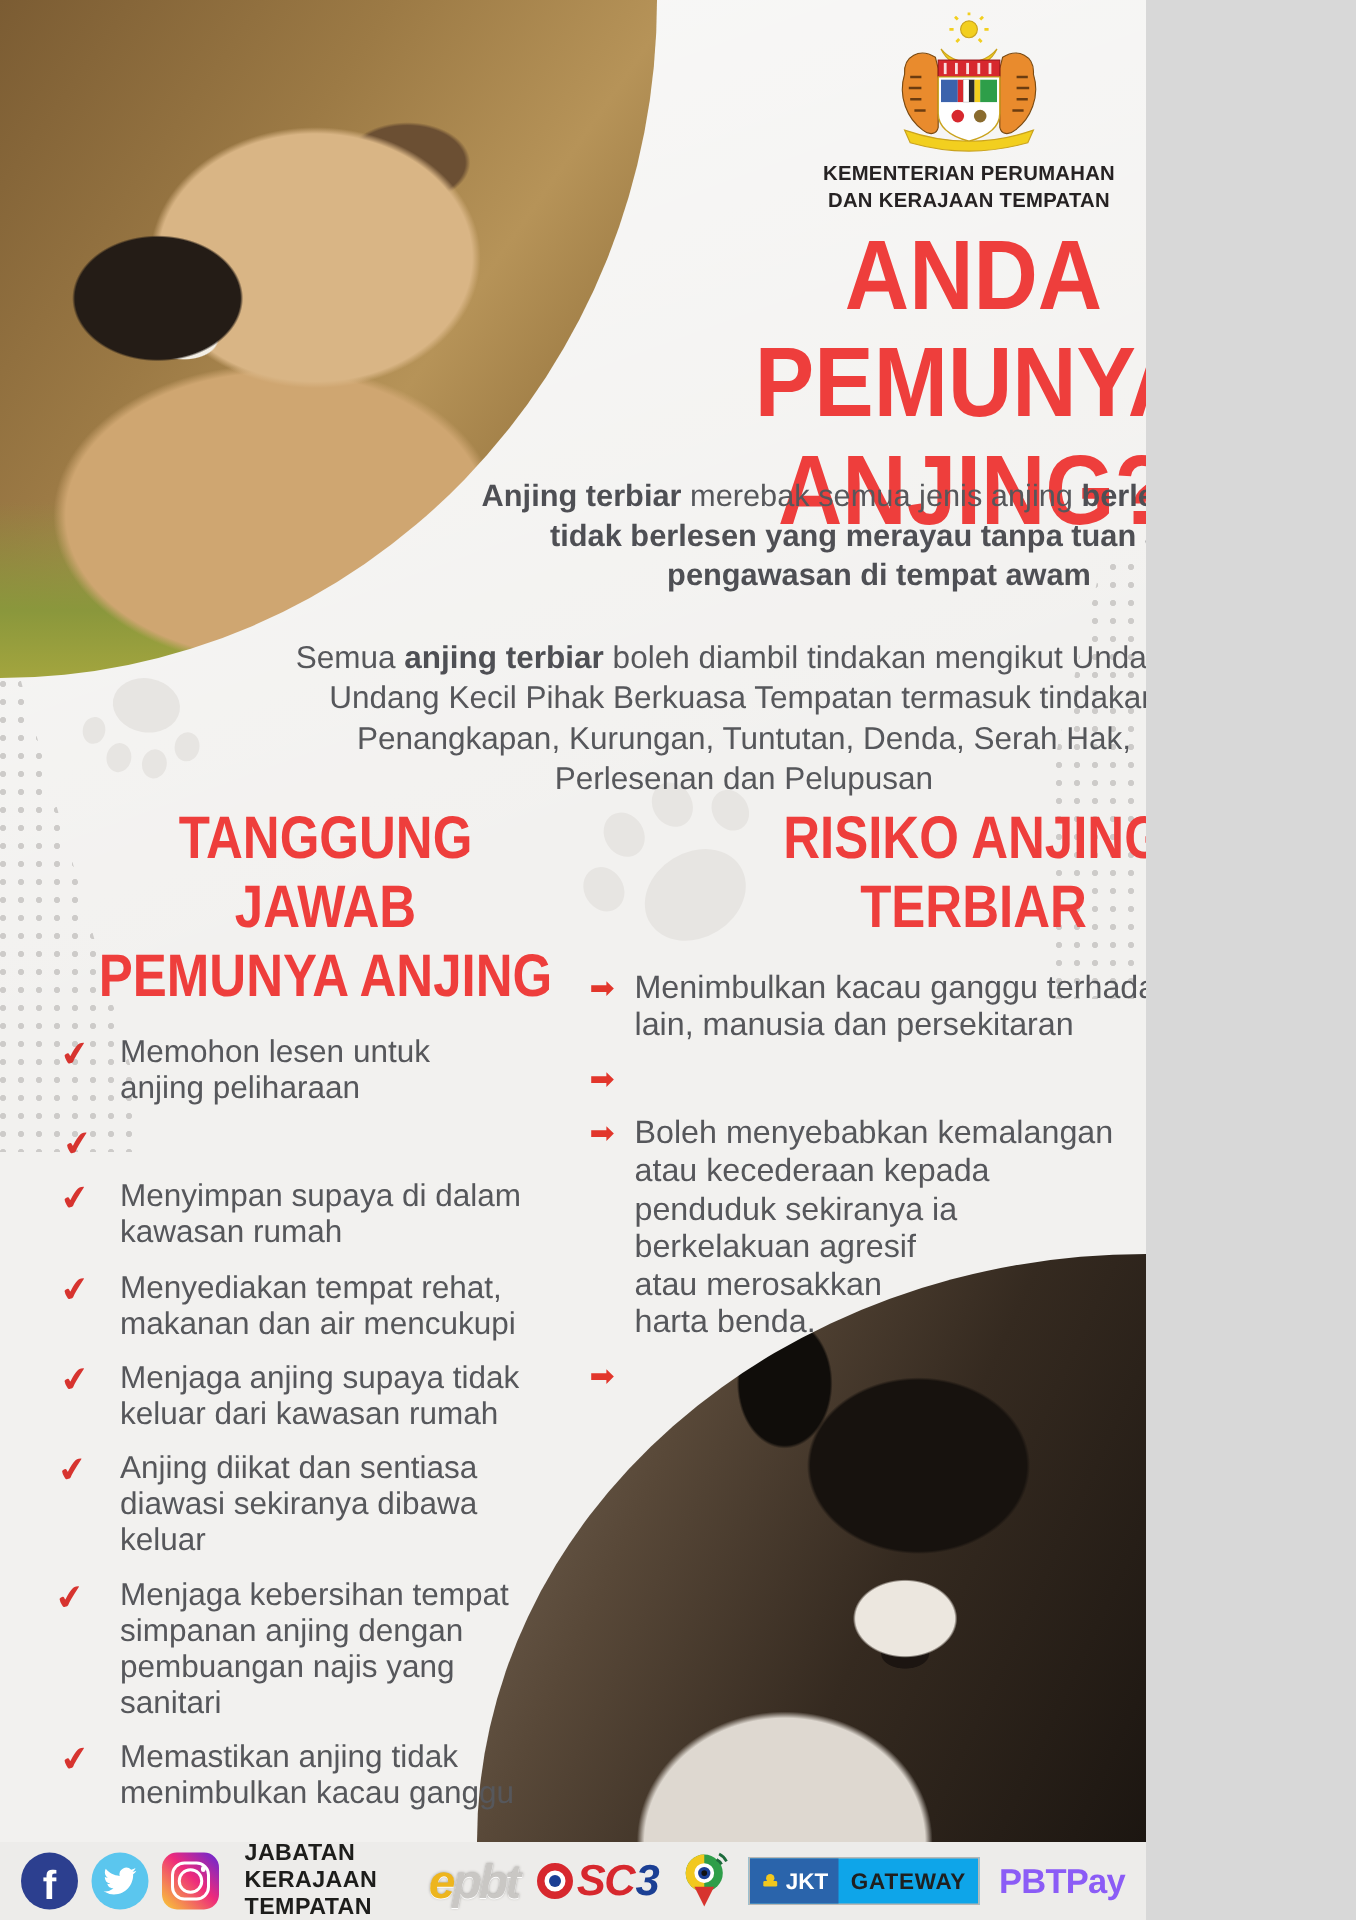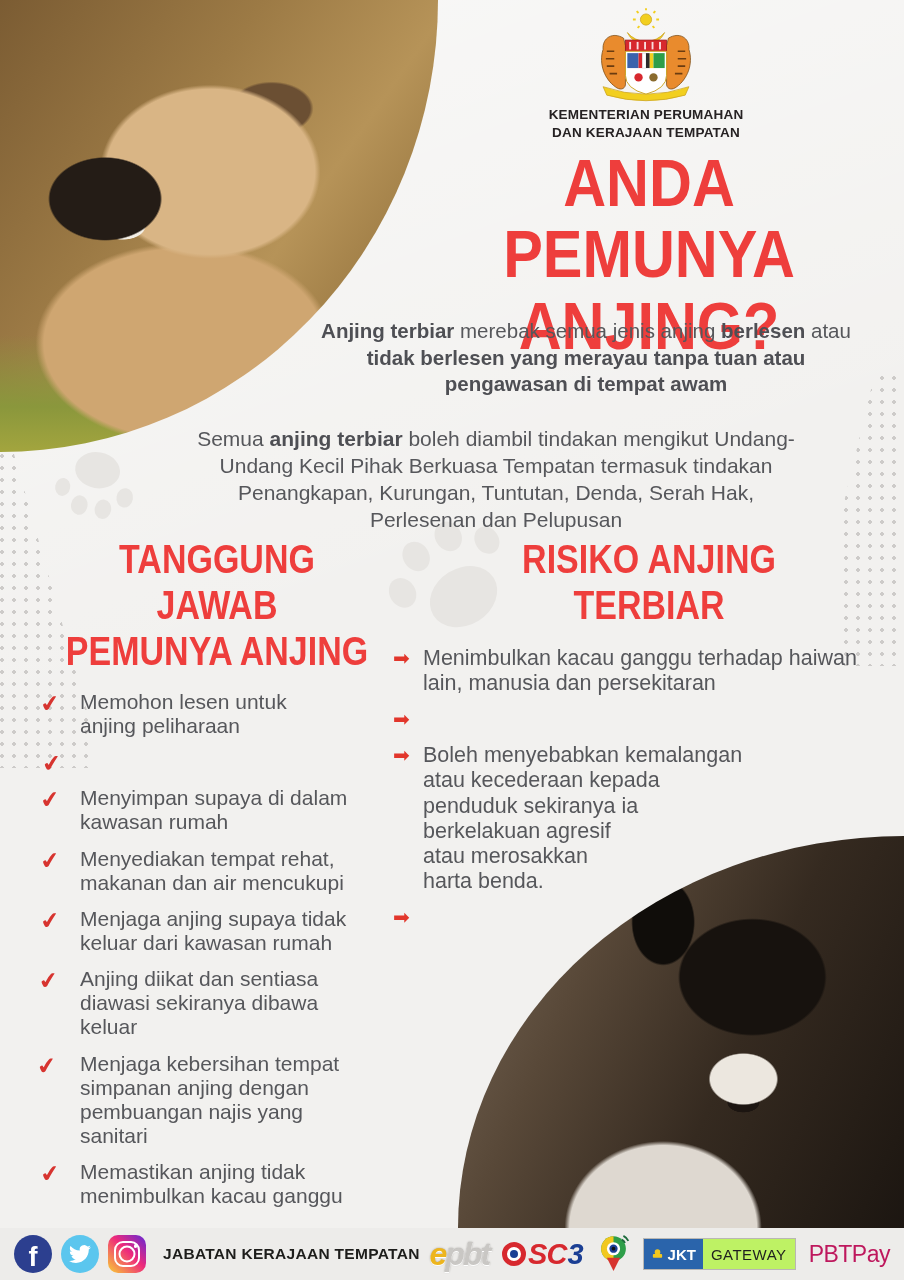--- a/index.html
+++ b/index.html
@@ -1,17 +1,17 @@
 <!DOCTYPE html>
 <html><head>
 <meta charset="utf-8">
 <style>
   html,body { margin:0; padding:0; background:#d8d8d8; }
   .poster {
-    position:relative; width:904px; height:1280px; overflow:hidden;
+    position:relative; width:764px; height:1280px; overflow:hidden;
     background:#f2f1ef;
     background-image:linear-gradient(160deg, rgba(255,255,255,.55) 0%, rgba(255,255,255,0) 46%);
     font-family:"Liberation Sans", sans-serif; color:#56575b;
   }
 
   
   .dots { position:absolute; z-index:0;
     background-image:radial-gradient(circle, #c6c4c2 1.9px, rgba(0,0,0,0) 2.1px);
     background-size:12px 12px; opacity:.85; }
   .dots-left  { left:-4px; top:438px; width:96px;  height:330px;
@@ -110,26 +110,26 @@
     letter-spacing:-2px; text-shadow:0 1px 0 #fff, 0 0 2px #9b9996; line-height:1; }
   .epbt .e { color:#edb51e; font-style:italic; }
   .osc { display:flex; align-items:center; font-style:italic; font-weight:400; line-height:1; }
   .osc-o { width:24px; height:24px; border-radius:50%; border:5px solid #d7282e;
     box-sizing:border-box; background:#fff; margin-right:2px; position:relative; }
   .osc-dot { position:absolute; left:3px; top:3px; width:8px; height:8px;
     border-radius:50%; background:#1b3f94; }
   .osc-sc { color:#d7282e; font-size:29px; letter-spacing:-1px; }
   .osc-3 { color:#1b3f94; font-size:29px; margin-left:1px; }
   .pin { width:33px; height:43px; }
-  .jkt-badge { display:flex; height:30px; border:1px solid #b9b7b4; background:#bef264; align-items:stretch; }
+  .jkt-badge { display:flex; height:30px; border:1px solid #b9b7b4; background:#0ea5e9; align-items:stretch; }
   .jkt { background:#2a64ab; color:#fff; font-weight:700; font-size:15px;
     display:flex; align-items:center; padding:0 7px; gap:4px; }
   .gateway { display:flex; align-items:center; padding:0 8px; color:#1f1f1f;
-    font-weight:400; font-size:15px; letter-spacing:.5px; }
-  .pbtpay { font-size:23px; color:#be185d; font-weight:400; letter-spacing:-.5px; }
+    font-weight:700; font-size:15px; letter-spacing:.5px; }
+  .pbtpay { font-size:23px; color:#8b5cf6; font-weight:700; letter-spacing:-.5px; }
 </style>
 </head>
 <body>
 
 <div class="poster">
 
   <div class="dots dots-left"></div>
   <div class="dots dots-right"></div>
 
   <svg class="paw paw-1" viewBox="0 0 60 52">

